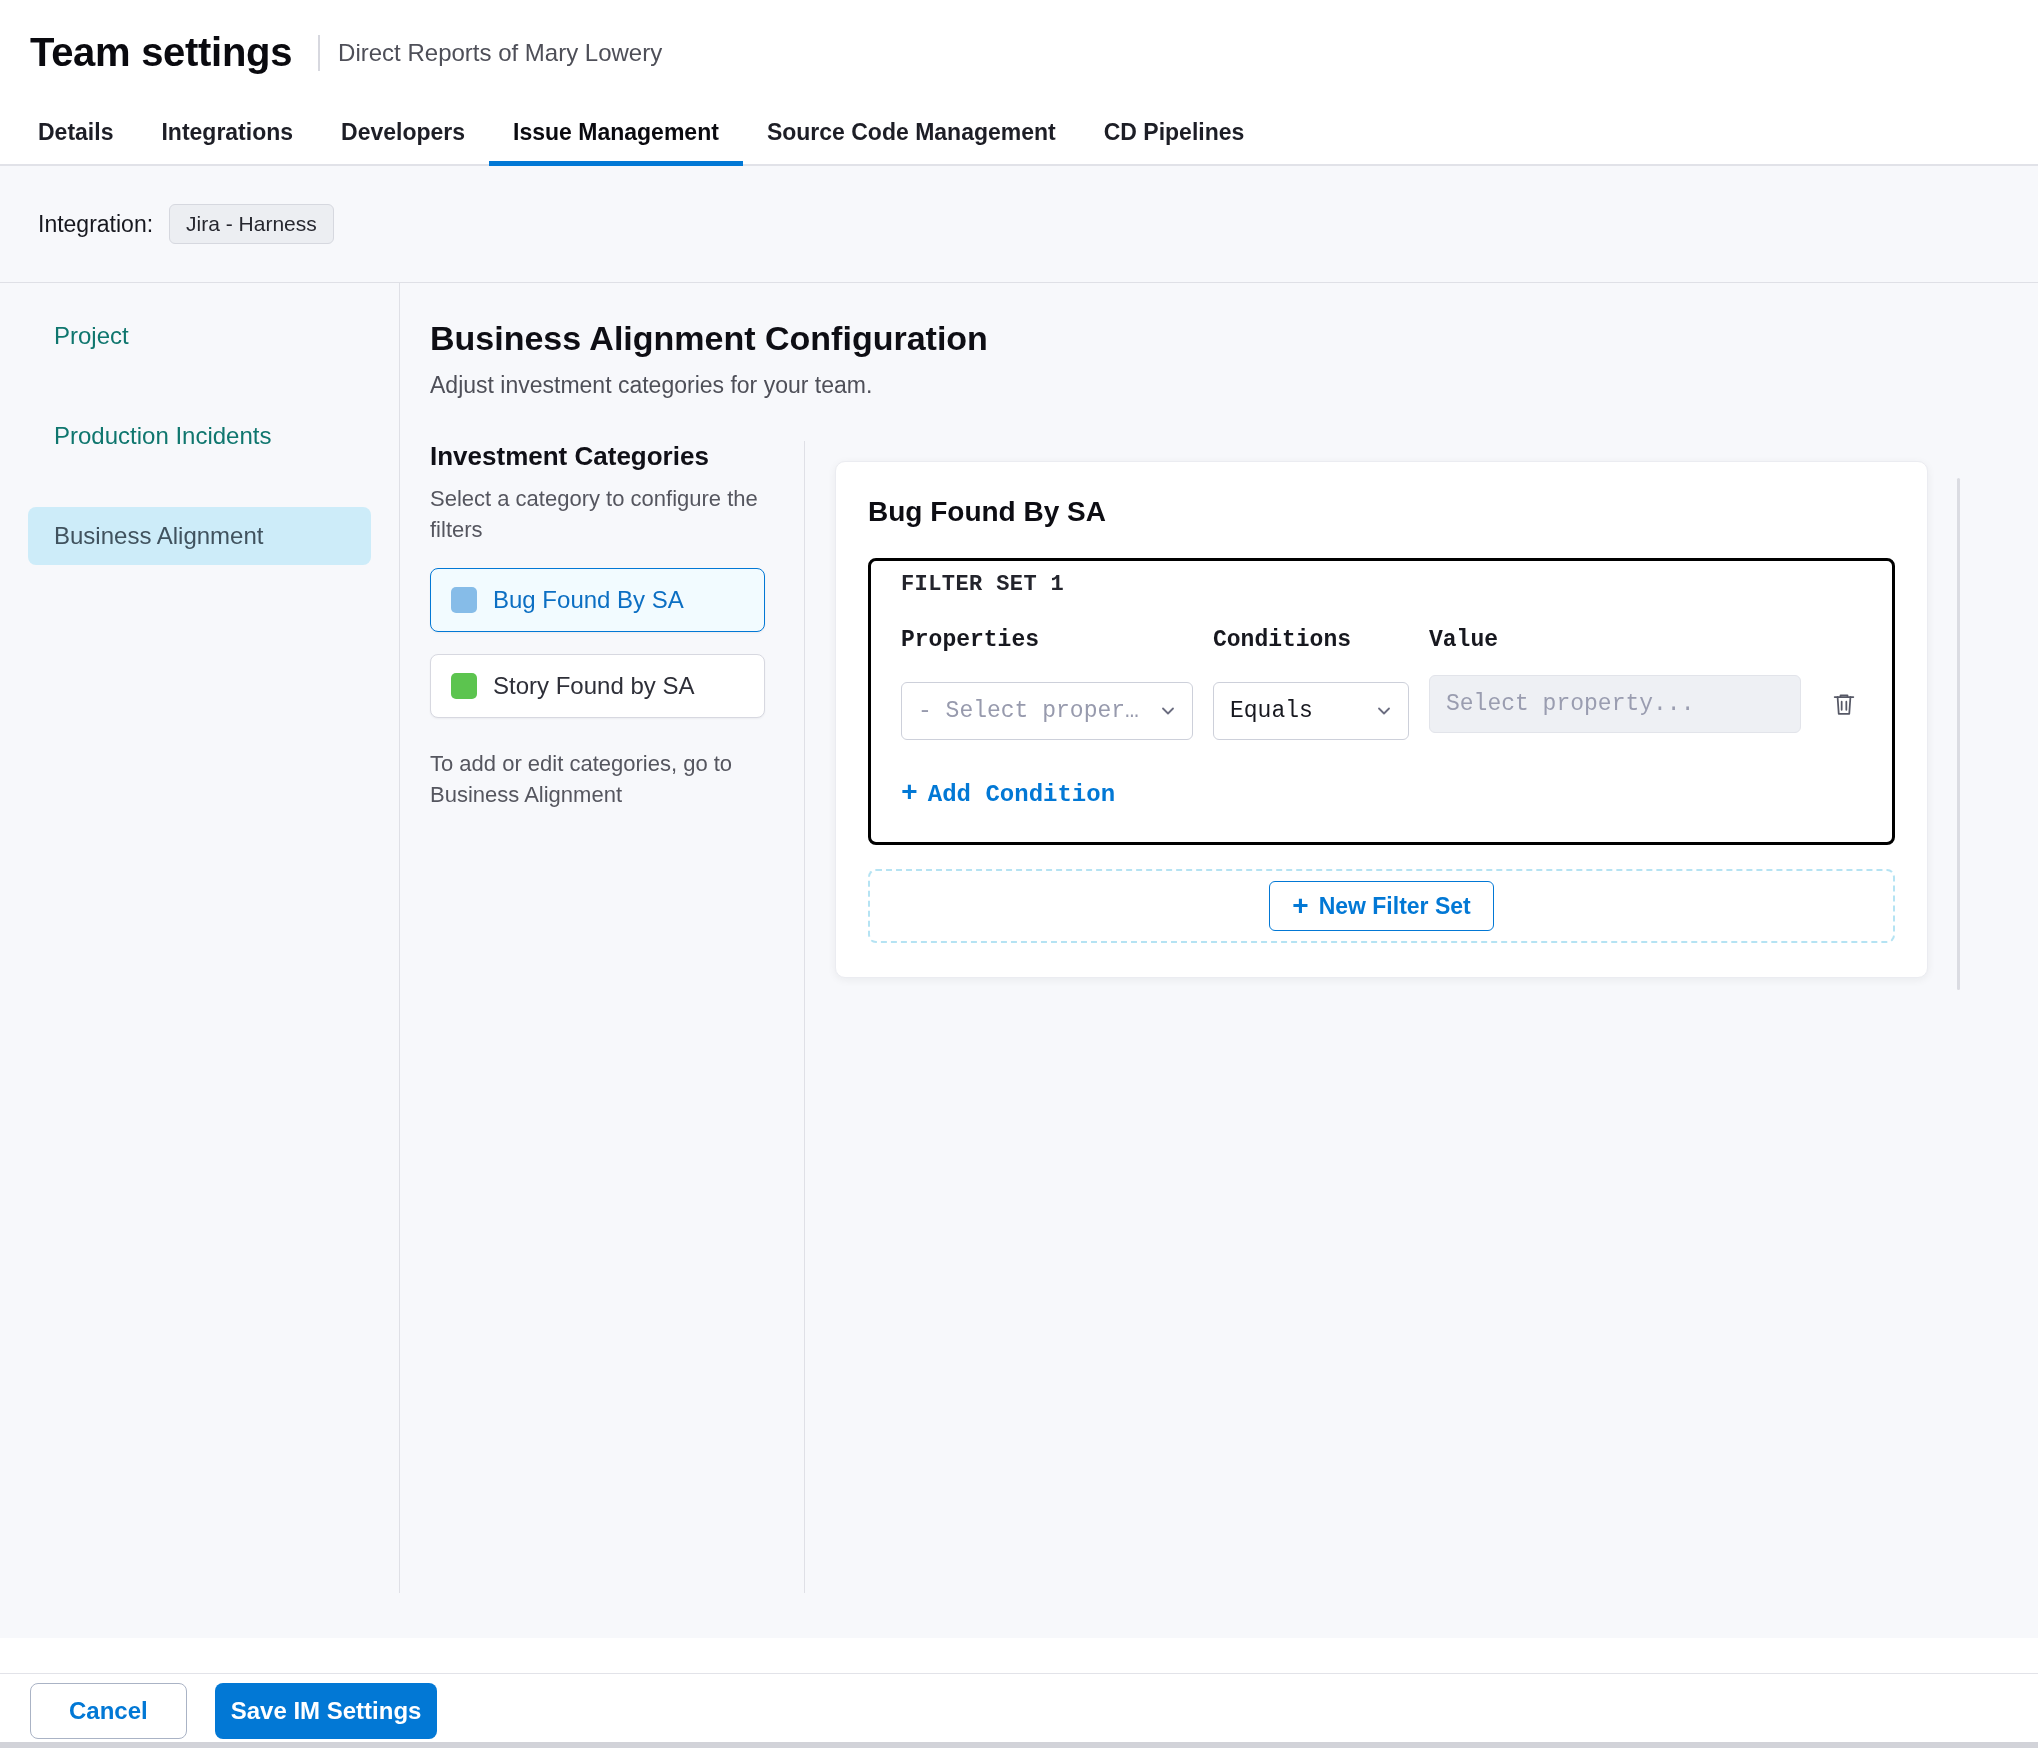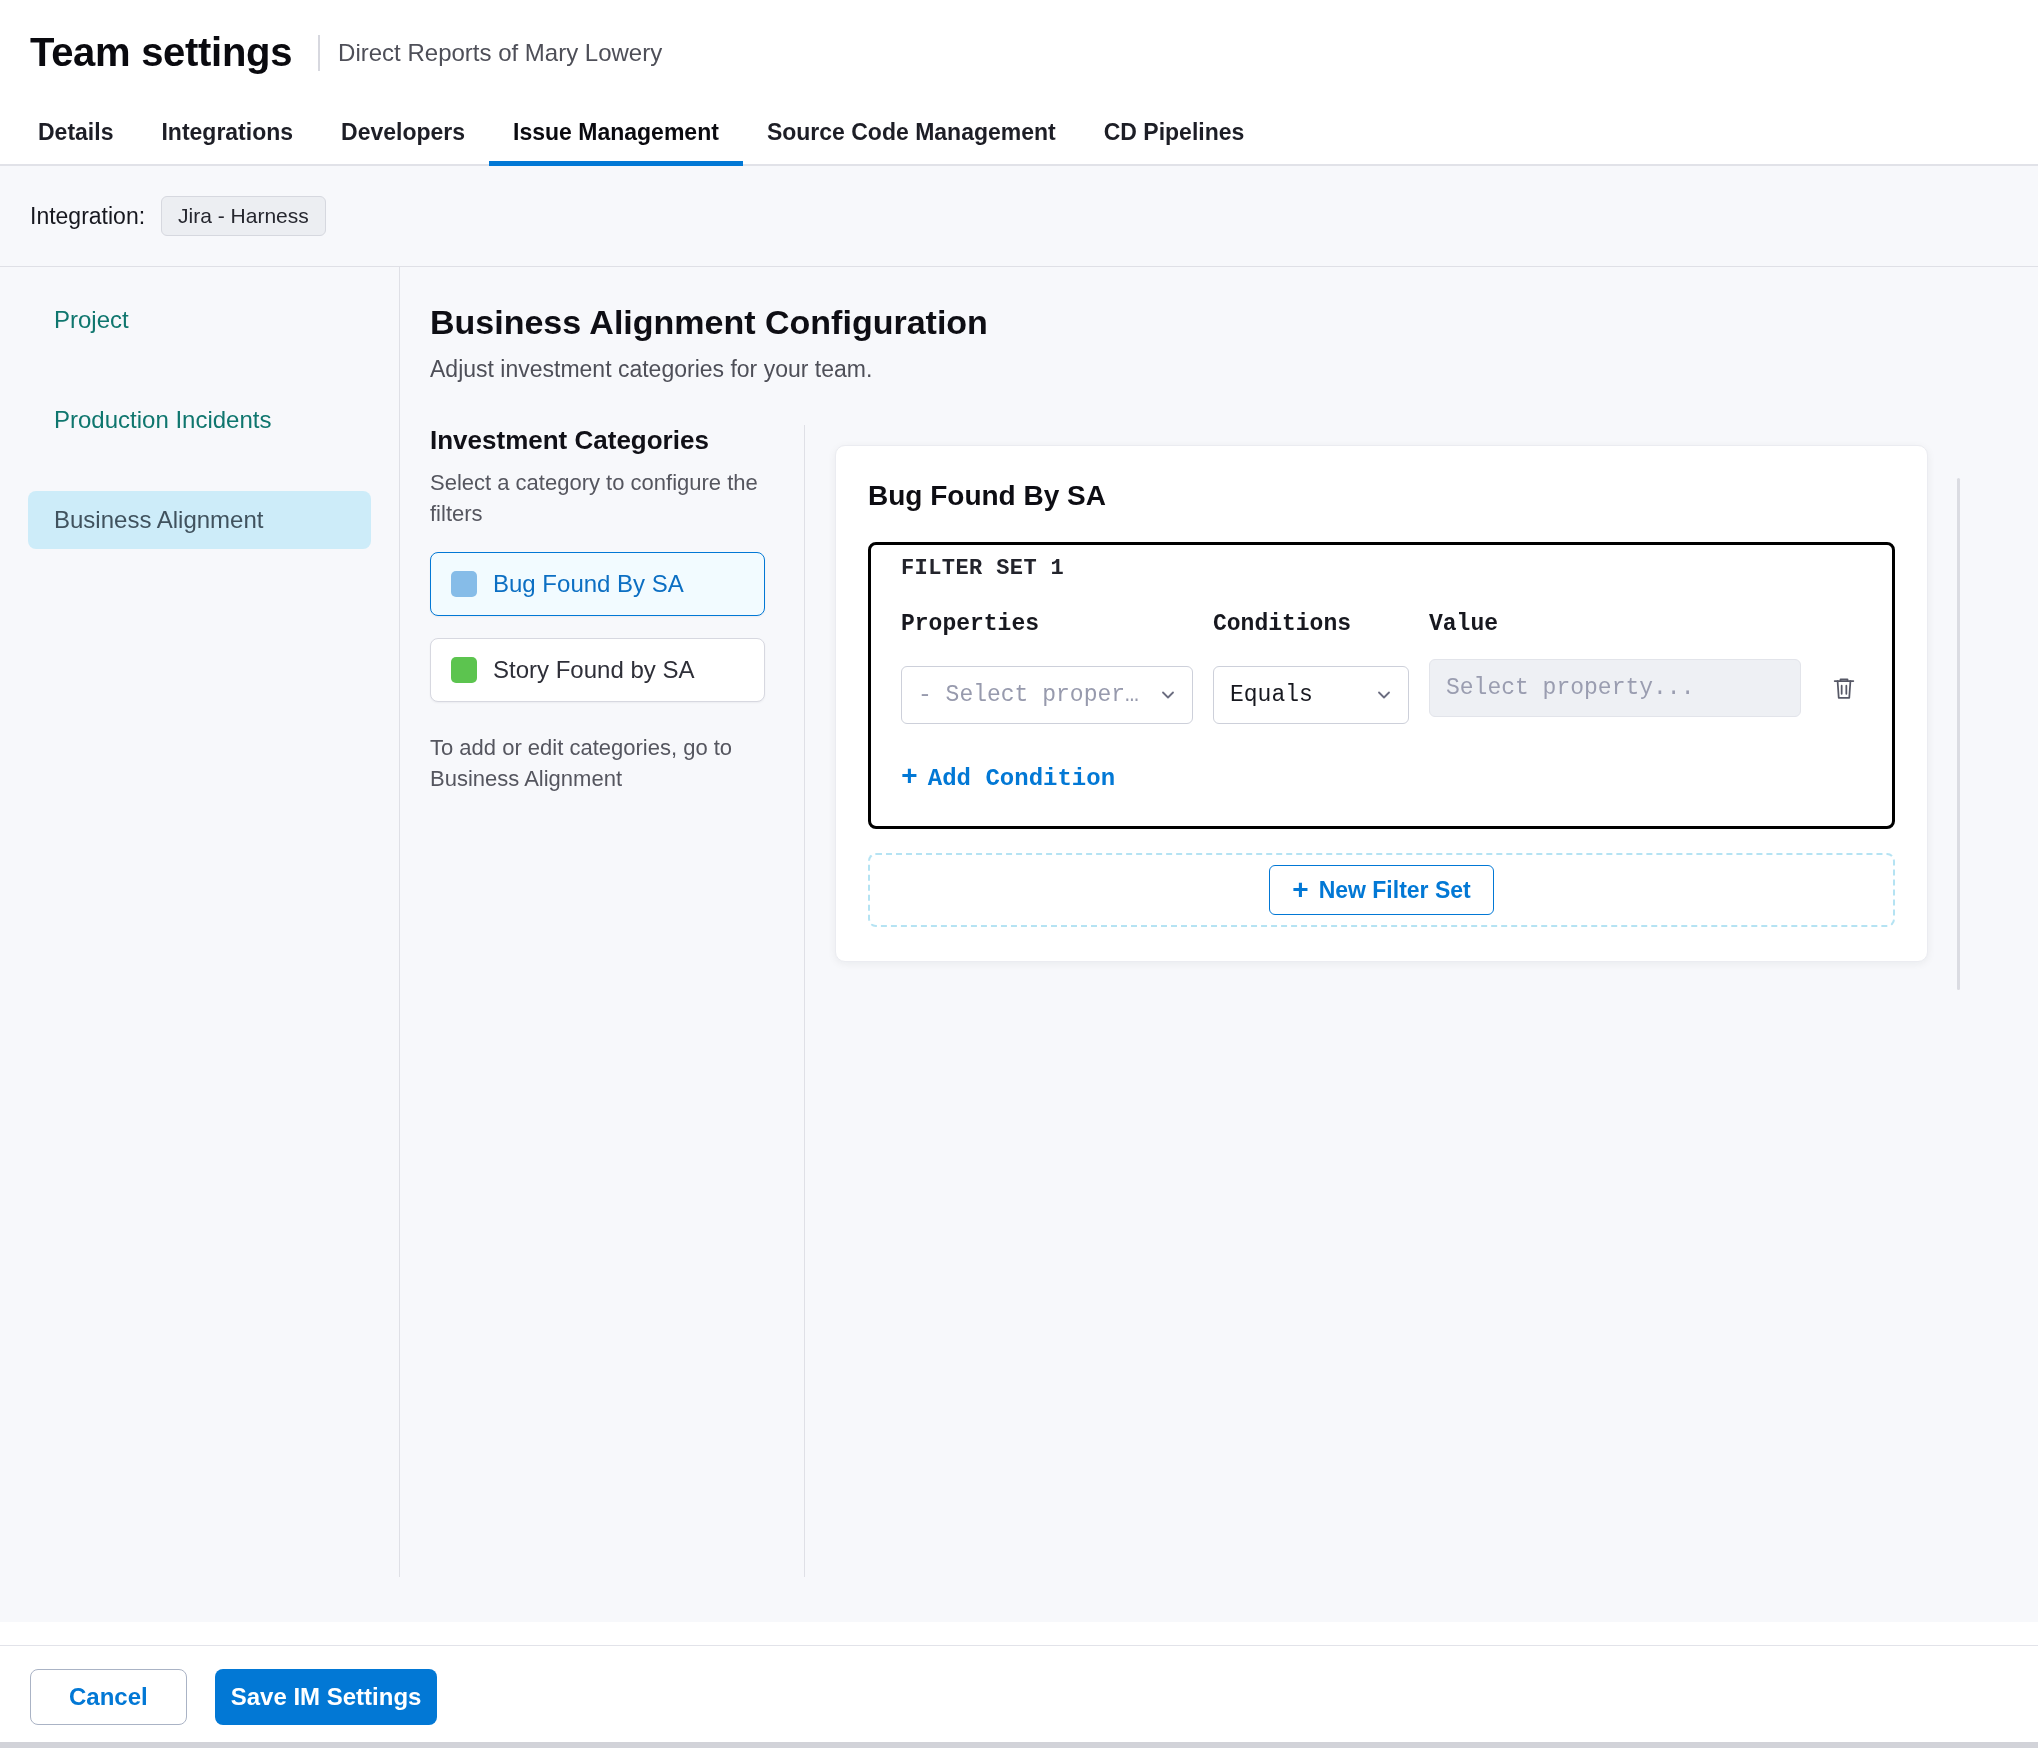--- a/index.html
+++ b/index.html
@@ -15,21 +15,21 @@
   .header h1 { font-size: 40px; font-weight: 700; color: #0a0a0f; letter-spacing: -0.3px; }
   .header .sep { width: 2px; height: 36px; background: #d7d8df; margin-left: 8px; }
   .header .subtitle { font-size: 24px; color: #4e4f58; }
 
   
   .tabbar { display: flex; padding: 0 14px; margin-top: 26px; border-bottom: 2px solid #e1e2e8; background: #fff; }
   .tab { padding: 18px 24px 20px; font-size: 23px; font-weight: 600; color: #1d1e26; cursor: pointer; margin-bottom: -2px; white-space: nowrap; }
   .tab.active { font-weight: 700; color: #0a0a0f; border-bottom: 5px solid #0278d5; padding-bottom: 15px; }
 
   
-  .integration-row { display: flex; align-items: center; gap: 16px; padding: 30px; background: #f7f8fb; border-bottom: 1px solid #dfe0e6; }
+  .integration-row { display: flex; align-items: center; gap: 16px; padding: 38px; background: #f7f8fb; border-bottom: 1px solid #dfe0e6; }
   .integration-label { font-size: 23px; color: #17181f; }
   .integration-chip { background: #eceef2; border: 1px solid #d6d8df; border-radius: 6px; padding: 7px 16px; font-size: 21px; color: #26272f; }
 
   
   .content { display: flex; height: 1355px; background: #f7f8fb; padding-bottom: 45px; }
   .sidebar { width: 400px; flex-shrink: 0; border-right: 1px solid #dfe0e6; padding-top: 24px; }
   .side-item { margin: 0 28px 42px; padding: 15px 26px; font-size: 24px; color: #0f766e; border-radius: 8px; cursor: pointer; }
   .side-item.active { background: #cdecf9; color: #40525e; }
 
   .main { flex: 1; padding: 36px 0 0 30px; display: flex; flex-direction: column; min-width: 0; }
@@ -73,21 +73,21 @@
   .plus { font-size: 28px; font-weight: 700; line-height: 1; }
   .new-fs-wrap { border: 2px dashed #b5e3f3; border-radius: 8px; margin-top: 24px; height: 74px;
                  display: flex; align-items: center; justify-content: center; }
   .new-fs-btn { display: inline-flex; align-items: center; gap: 10px; border: 1.5px solid #0278d5; color: #0278d5;
                 background: #fff; border-radius: 6px; padding: 10px 22px; font-size: 23px; font-weight: 700;
                 cursor: pointer; font-family: inherit; }
 
   .scroll-line { position: absolute; top: 478px; right: 78px; width: 3px; height: 512px; background: #dbdce2; border-radius: 2px; }
 
   
-  .footer { position: absolute; left: 0; right: 0; bottom: 0; height: 103px; background: #fff;
+  .footer { position: absolute; left: 0; right: 0; bottom: 0; height: 75px; background: #fff;
             border-top: 1px solid #e2e3e9; display: flex; align-items: center; padding-left: 30px; gap: 28px; margin-top: 29px; }
   .btn-cancel { height: 56px; padding: 0 38px; border-radius: 8px; border: 1px solid #aab3c5; background: #fff;
                 color: #0278d5; font-size: 24px; font-weight: 700; font-family: inherit; cursor: pointer; }
   .btn-save { height: 56px; padding: 0 16px; border-radius: 8px; border: none; background: #0278d5;
               color: #fff; font-size: 24px; font-weight: 700; font-family: inherit; cursor: pointer; }
   .bottom-strip { position: absolute; left: 0; right: 0; bottom: 0; height: 6px; background: #d2d3d9; }
 </style>
 </head>
 <body>
 

